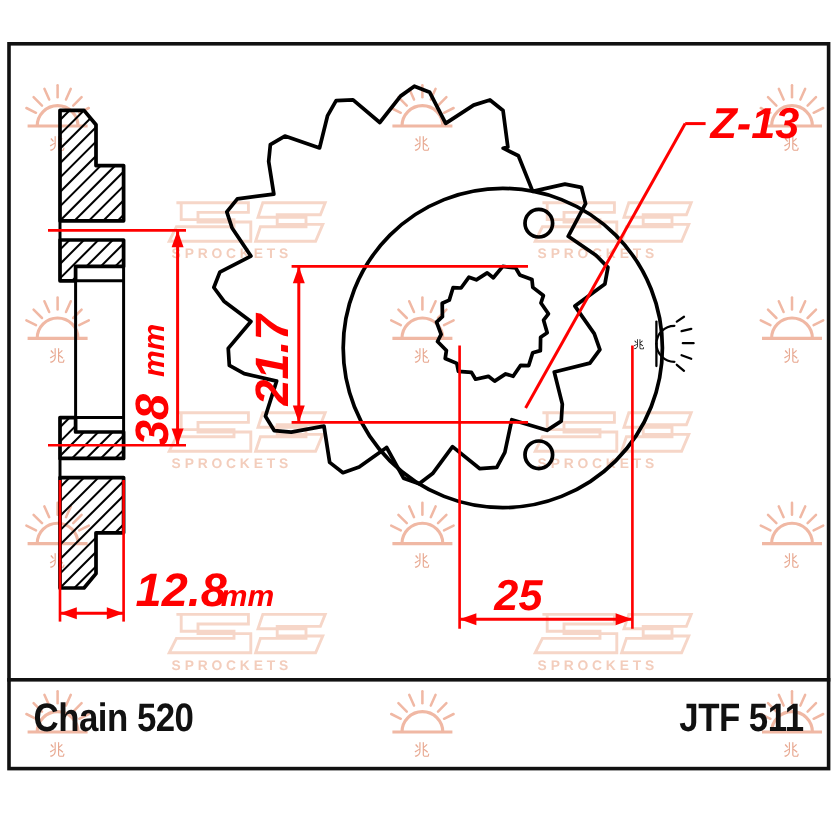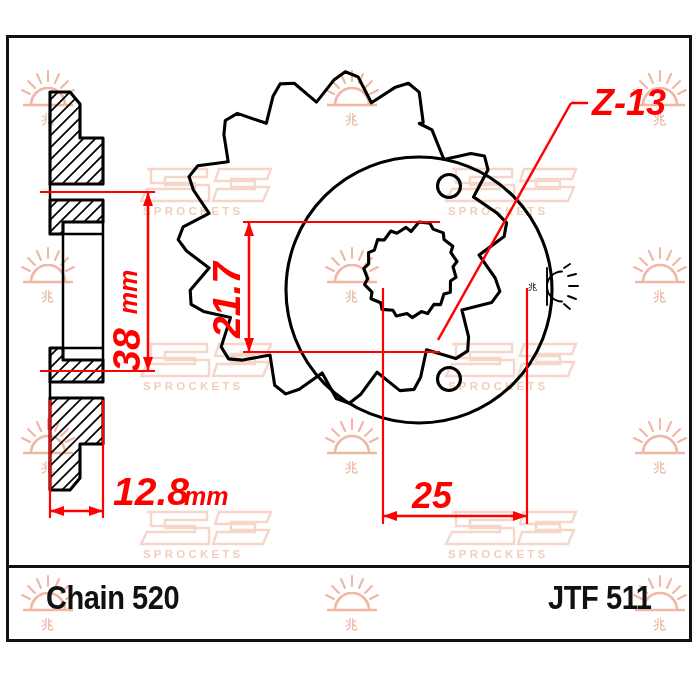--- a/index.html
+++ b/index.html
@@ -63,21 +63,21 @@
     position: absolute;
     left: 6px;
     top: 565px;
     width: 686px;
     height: 63px;
     border-top: 3px solid #111111;
     box-sizing: border-box;
     display: flex;
     align-items: center;
     justify-content: space-between;
-    padding: 0 40px;
+    padding: 0 22px;
     pointer-events: none;
   }
   .title-text {
     font-family: "Liberation Sans", sans-serif;
     font-weight: bold;
     font-size: 33px;
     color: #111111;
     letter-spacing: -0.5px;
     transform: scaleX(0.88);
     transform-origin: left center;

